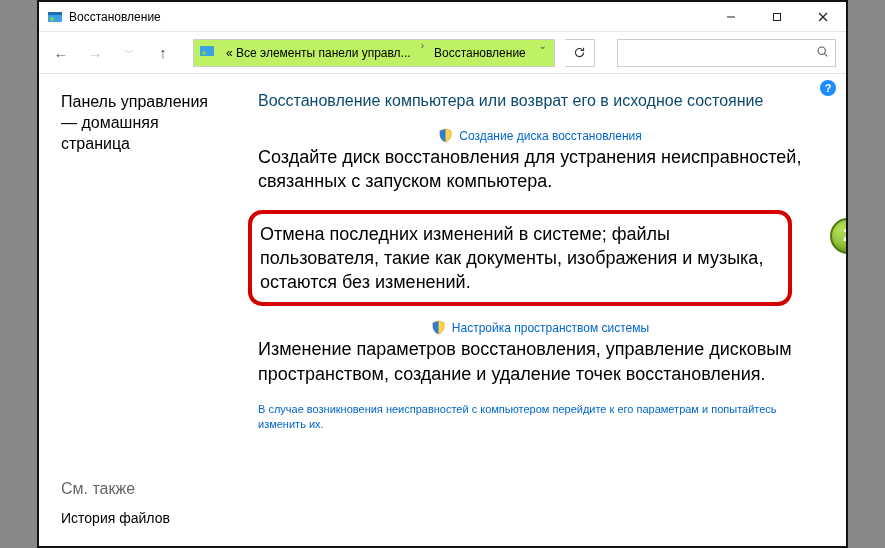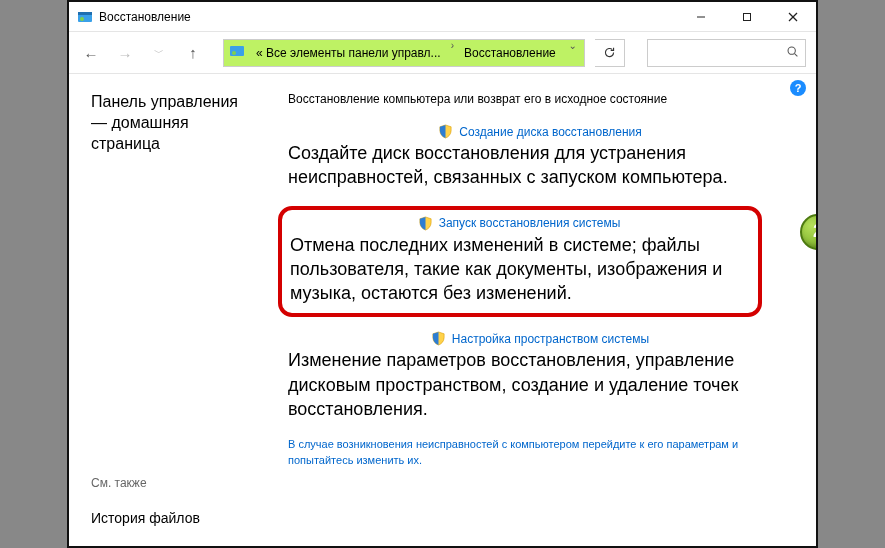--- a/index.html
+++ b/index.html
@@ -5,21 +5,21 @@
   * { box-sizing: border-box; margin: 0; padding: 0; }
   body {
     font-family: "Segoe UI", Tahoma, sans-serif;
     font-size: 12px;
     background: #888;
     display: flex;
     justify-content: center;
     align-items: flex-start;
   }
   .window {
-    width: 751px;
+    width: 811px;
     height: 548px;
     background: #fff;
     border: 2px solid #111;
     display: flex;
     flex-direction: column;
     position: relative;
   }
   
   .titlebar {
     height: 30px;
@@ -126,40 +126,40 @@
   .sidebar-link {
     font-size: 16px;
     color: #000;
     line-height: 1.3;
     margin-bottom: 10px;
   }
   .sidebar-footer {
     margin-top: auto;
     padding-bottom: 6px;
   }
-  .sidebar-footer .see-also { color:#666; font-size:12px; margin-bottom:20px;}
+  .sidebar-footer .see-also { color:#666; font-size:16px; margin-bottom:12px;}
   .sidebar-footer .fh { font-size:14px; color:#000;}
 
   .main {
     flex: 1;
     padding: 16px 24px 10px 24px;
     position: relative;
   }
   .help-badge {
     position:absolute;
     top: 6px; right: 10px;
     width:16px;height:16px;border-radius:50%;
     background:#1a8cff;color:#fff;
     font-size:11px;font-weight:bold;
     display:flex;align-items:center;justify-content:center;
   }
   h1.page-title {
-    font-size: 12px;
+    font-size: 16px;
     font-weight: 400;
-    color: #000000;
+    color: #0c4a6e;
     margin: 2px 0 18px 0;
   }
   .item {
     margin-bottom: 16px;
     position: relative;
   }
   .item .link-row {
     display:flex;
     align-items:center;
     gap:6px;
@@ -296,29 +296,20 @@
                 <path d="M8 1v14c-3-1-6-4-6-8V3z" fill="#2d7dd2"></path>
               </svg>
           </span>
           <a class="item-link">Создание диска восстановления</a>
         </div>
         <div class="item-desc">Создайте диск восстановления для устранения неисправностей, связанных с запуском компьютера.</div>
       </div>
 
       <div class="item" style="margin-bottom:14px;">
         <div class="highlight-box">
-          <div class="link-row">
-            <span class="shield">
-              <svg viewBox="0 0 16 16">
-                  <path d="M8 1l6 2v4c0 4-3 7-6 8-3-1-6-4-6-8V3z" fill="#ffd24a" stroke="#d79a00" stroke-width=".6"></path>
-                  <path d="M8 1v14c-3-1-6-4-6-8V3z" fill="#2d7dd2"></path>
-                </svg>
-            </span>
-            <a class="item-link">Запуск восстановления системы</a>
-          </div>
           <div class="item-desc">Отмена последних изменений в системе; файлы пользователя, такие как документы, изображения и музыка, остаются без изменений.</div>
         </div>
         <div class="num-badge">2</div>
       </div>
 
       <div class="item">
         <div class="link-row">
           <span class="shield">
             <svg viewBox="0 0 16 16">
                 <path d="M8 1l6 2v4c0 4-3 7-6 8-3-1-6-4-6-8V3z" fill="#ffd24a" stroke="#d79a00" stroke-width=".6"></path>

